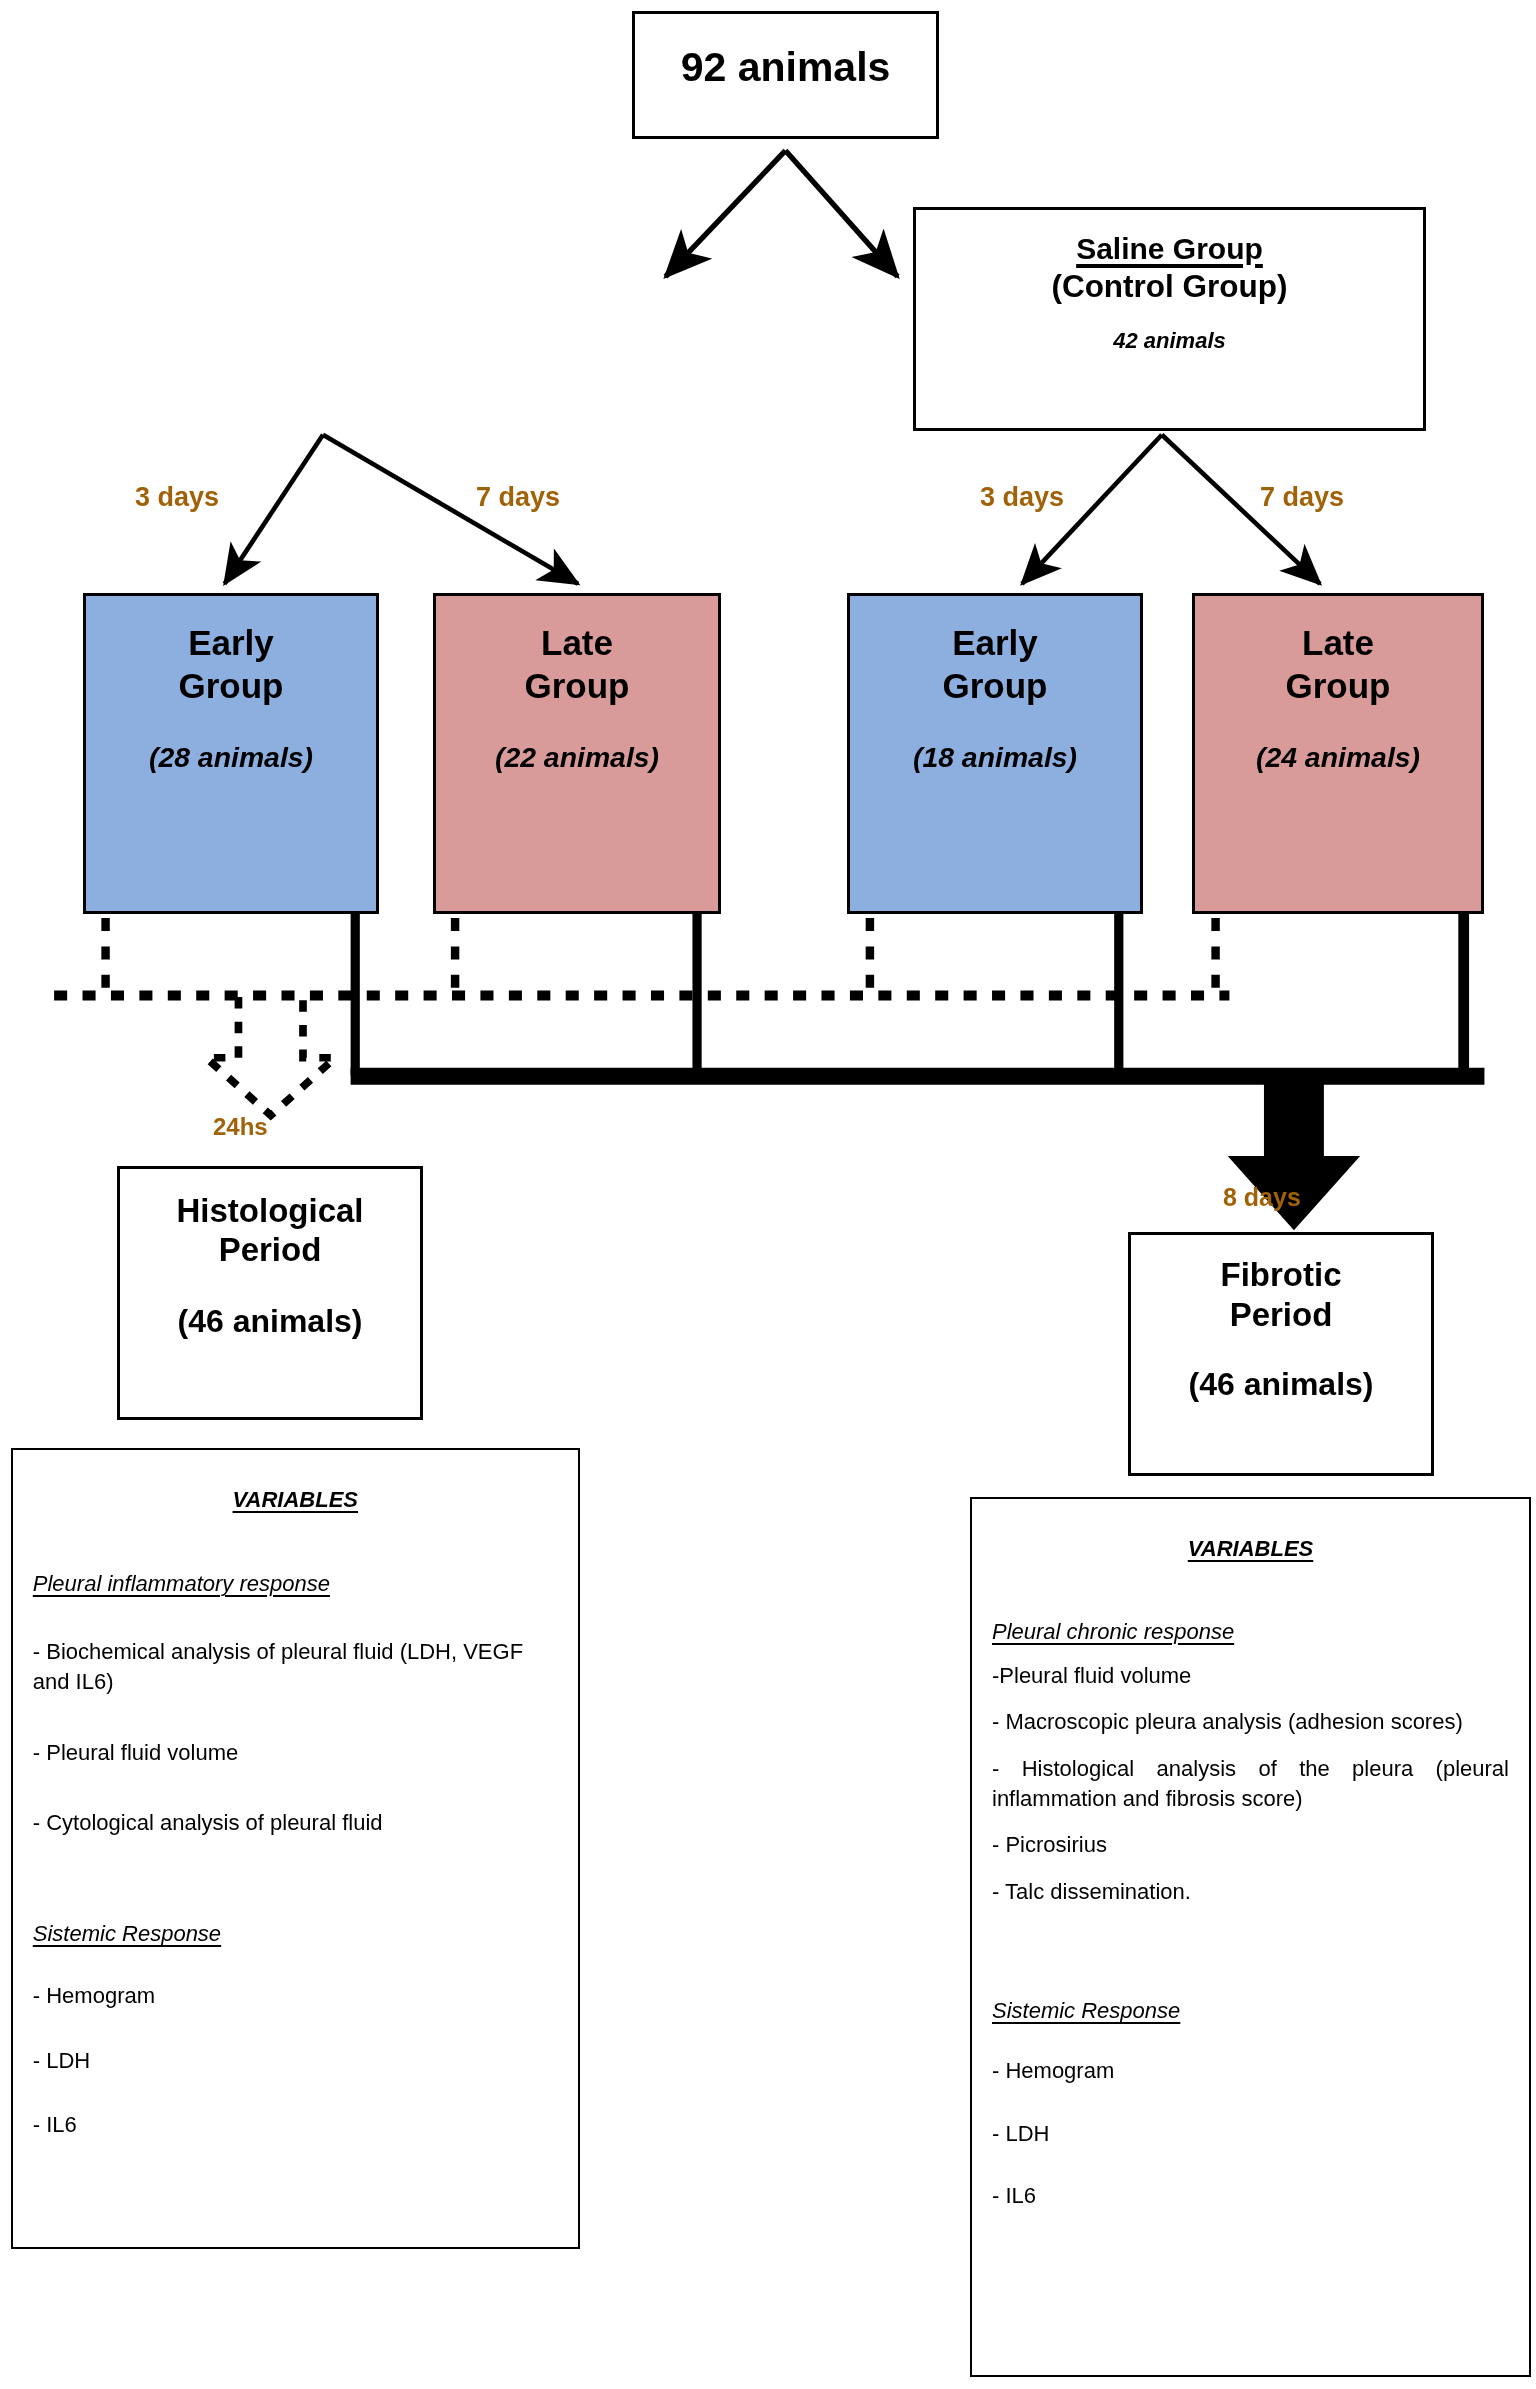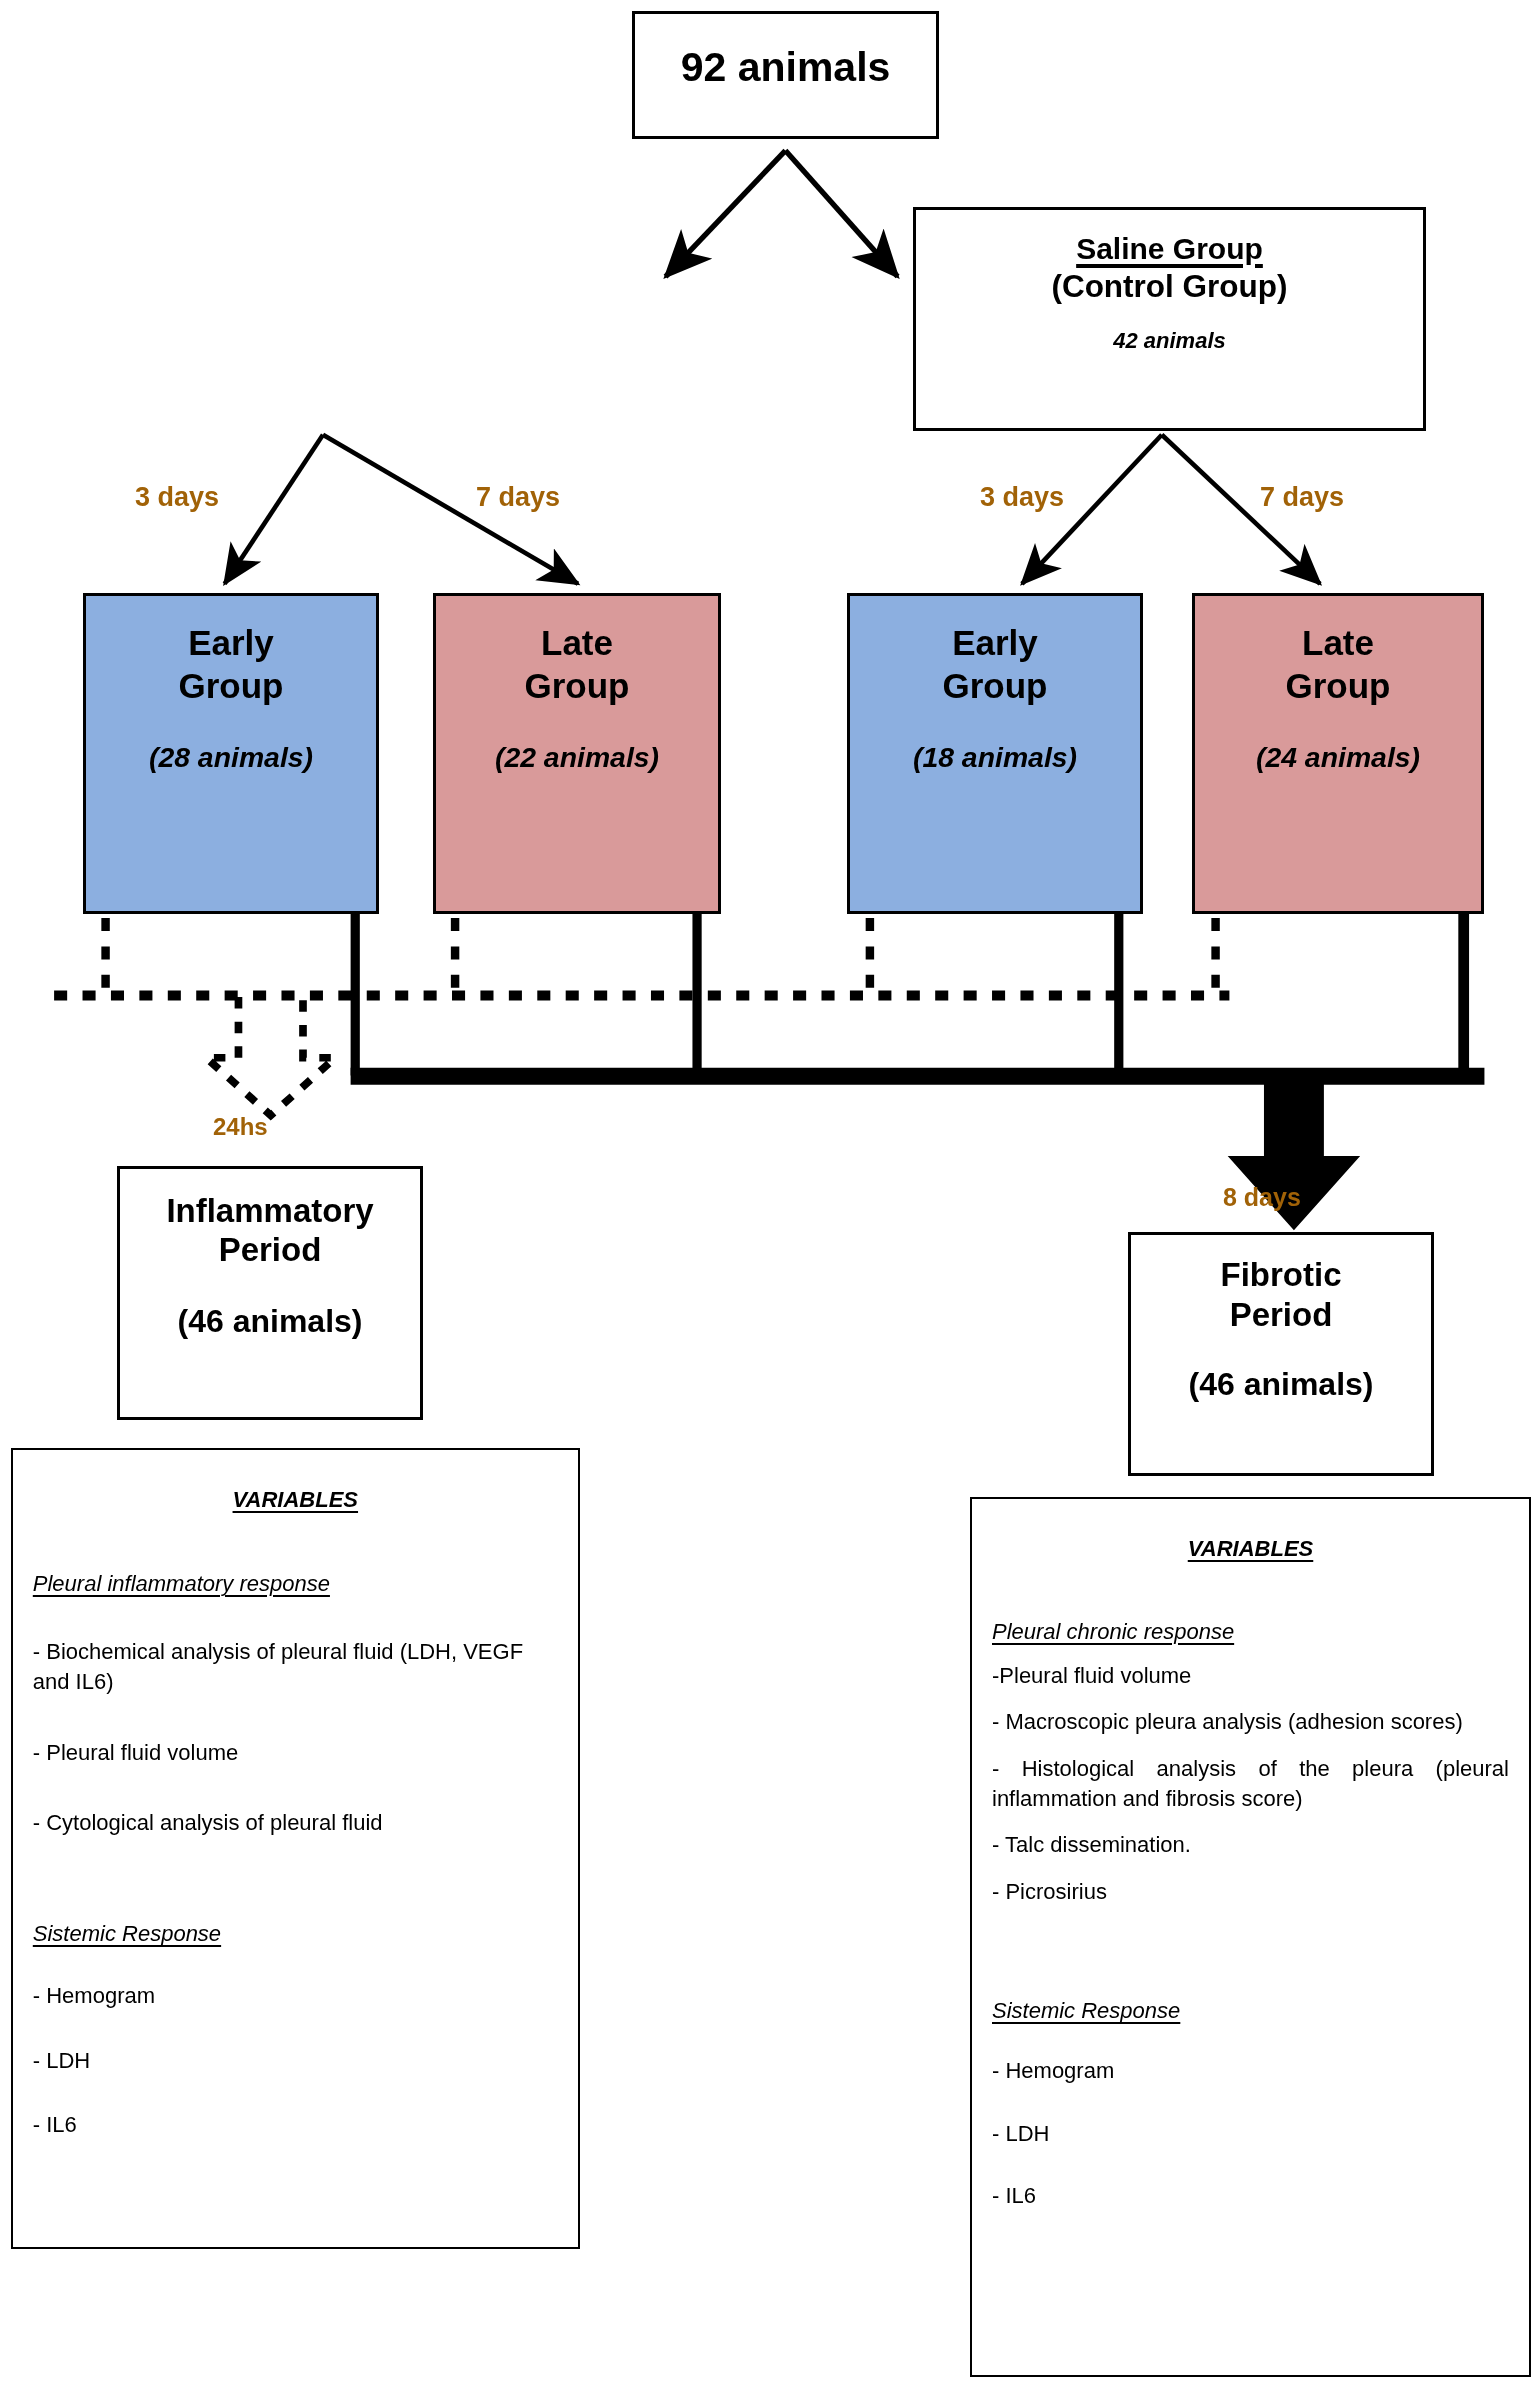--- a/index.html
+++ b/index.html
@@ -217,21 +217,21 @@
 
   <div class="edge-label" id="lbl-c3">3 days</div>
   <div class="edge-label" id="lbl-c7">7 days</div>
   <div class="edge-label" id="lbl-s3">3 days</div>
   <div class="edge-label" id="lbl-s7">7 days</div>
   <div class="edge-label" id="lbl-24hs">24hs</div>
   <div class="edge-label" id="lbl-8days">8 days</div>
 
   <div class="box" id="box-inflammatory">
     <div class="ttl">
-      <span>Inflammatory</span><br>
+      <span>Histological</span><br>
       <span>Period</span>
     </div>
     <div class="ttl ital">(46 animals)</div>
   </div>
 
   <div class="box" id="box-fibrotic">
     <div class="ttl">
       <span>Fibrotic</span><br>
       <span>Period</span>
     </div>
@@ -249,22 +249,22 @@
     <div class="vitem sys">- LDH</div>
     <div class="vitem sys">- IL6</div>
   </div>
 
   <div class="varbox" id="varbox-right">
     <div class="vtitle">VARIABLES</div>
     <div class="vhead">Pleural chronic response</div>
     <div class="vitem jl">-Pleural fluid volume</div>
     <div class="vitem jl">- Macroscopic   pleura analysis (adhesion scores)</div>
     <div class="vitem jl">-    Histological analysis of the pleura (pleural inflammation and fibrosis score)</div>
+    <div class="vitem jl">- Picrosirius</div>
     <div class="vitem jl">- Talc dissemination.</div>
-    <div class="vitem jl">- Picrosirius</div>
     <div class="vhead second">Sistemic Response</div>
     <div class="vitem sys">- Hemogram</div>
     <div class="vitem sys">- LDH</div>
     <div class="vitem sys">- IL6</div>
   </div>
 
 </div>
 
 
 </body></html>

